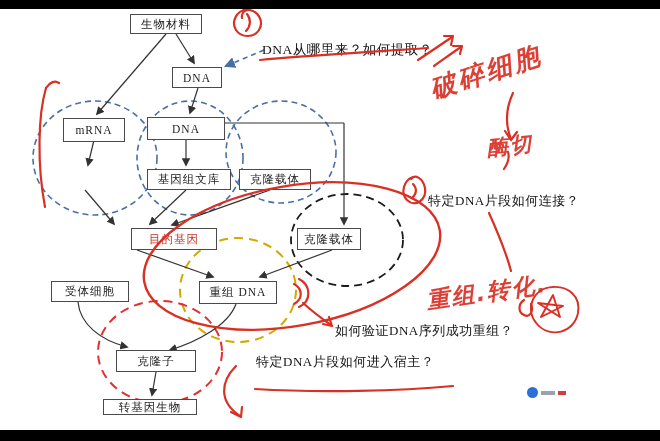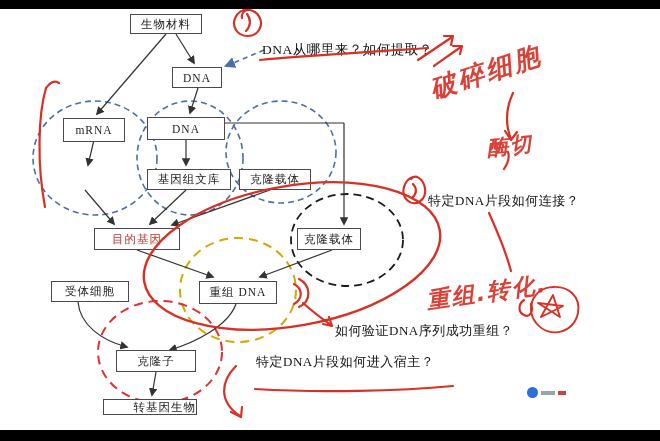--- a/index.html
+++ b/index.html
@@ -14,21 +14,21 @@
   .bar-bottom{bottom:0;height:11px;}
   svg.layer{position:absolute;left:0;top:0;width:660px;height:441px;}
   #base-layer{z-index:2;}
   #ink-layer{z-index:20;pointer-events:none;}
   .fbox{
     position:absolute;z-index:5;background:#fff;border:1px solid #4a4a4a;
     display:flex;align-items:center;justify-content:center;
     font-size:11.5px;color:#222;box-sizing:border-box;white-space:nowrap;
     letter-spacing:1px;
   }
-  .fbox.red-label{color:#c0392b;}
+  .fbox.red-label{color:#c0392b;margin-left:37px;}
   .q{
     position:absolute;z-index:8;font-size:13px;color:#111;
     white-space:nowrap;letter-spacing:0.5px;
   }
   .hw{
     position:absolute;z-index:9;color:#d93025;white-space:nowrap;
     font-family:"DejaVu Sans",sans-serif;font-style:italic;font-weight:bold;
     opacity:0.92;
   }
   .hw1{left:428px;top:55px;font-size:26px;transform:rotate(-18deg);letter-spacing:3px;}
@@ -114,21 +114,21 @@
     </div>
   <div class="fbox" style="left:51px;top:281px;width:78px;height:21px;">
       <span>受体细胞</span>
     </div>
   <div class="fbox" style="left:199px;top:281px;width:78px;height:23px;">
       <span>重组 DNA</span>
     </div>
   <div class="fbox" style="left:116px;top:350px;width:80px;height:22px;">
       <span>克隆子</span>
     </div>
-  <div class="fbox" style="left:103px;top:399px;width:94px;height:16px;justify-content:flex-end;">
+  <div class="fbox" style="left:103px;top:399px;width:94px;height:16px;">
       <span>转基因生物</span>
     </div>
 
   <div class="q" style="left:262px;top:41px;font-size:13.5px;">DNA从哪里来？如何提取？</div>
   <div class="q" style="left:428px;top:192px;">特定DNA片段如何连接？</div>
   <div class="q" style="left:335px;top:322px;">如何验证DNA序列成功重组？</div>
   <div class="q" style="left:256px;top:353px;">特定DNA片段如何进入宿主？</div>
 
   <div class="hw hw1">破碎细胞</div>
   <div class="hw hw2">酶切</div>

